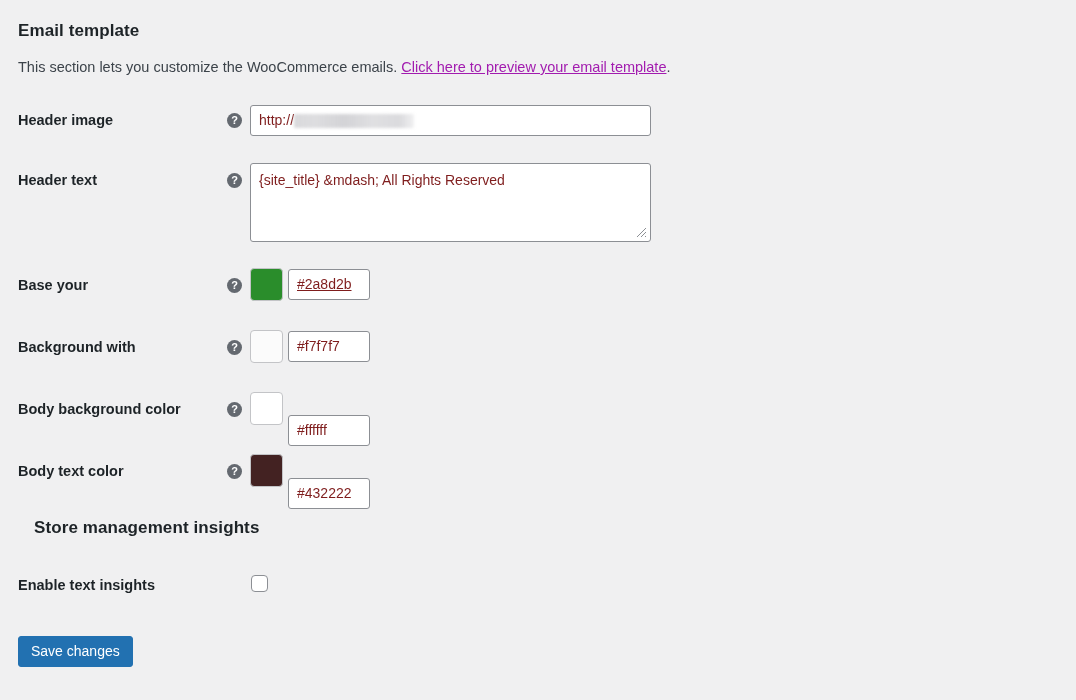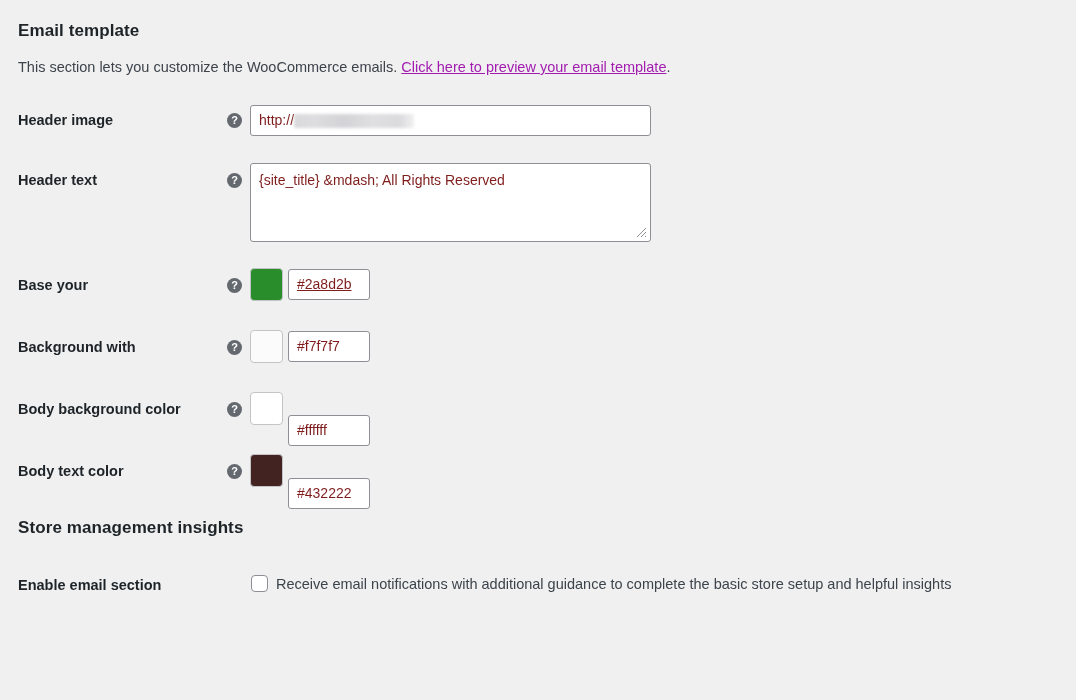--- a/index.html
+++ b/index.html
@@ -28,21 +28,21 @@
     position: absolute;
     left: 18px;
     font-size: 17px;
     font-weight: bold;
     color: #1d2327;
     letter-spacing: 0.1px;
     margin: 0;
     white-space: nowrap;
   }
   #email-template-title { top: 21px; }
-  #store-insights-title { top: 518px; }
+  #store-insights-title { top: 518px; margin-left: 16px; }
 
   .section-desc {
     position: absolute;
     left: 18px;
     top: 59px;
     font-size: 14.5px;
     color: #3c434a;
     margin: 0;
     white-space: nowrap;
   }
@@ -263,19 +263,19 @@
   <div class="row" style="top:463px;">
     <span class="row-label">Body text color</span>
     <span class="help-icon" style="top:1px;">?</span>
   </div>
   <div class="color-swatch" style="top: 454px; background-color: rgb(67, 34, 34);"></div>
   <div class="text-input color-hex" style="top:455px;margin-top:23px;">#432222</div>
 
   <h2 class="section-title" id="store-insights-title">Store management insights</h2>
 
   <div class="row" style="top:577px;">
-    <span class="row-label">Enable email section</span>
+    <span class="row-label">Enable text insights</span>
   </div>
   <div class="checkbox-box"></div>
-  <span class="checkbox-label">Receive email notifications with additional guidance to complete the basic store setup and helpful insights</span>
-
+
+  <button id="save-changes-button">Save changes</button>
 
 </div>
 
 </body></html>

